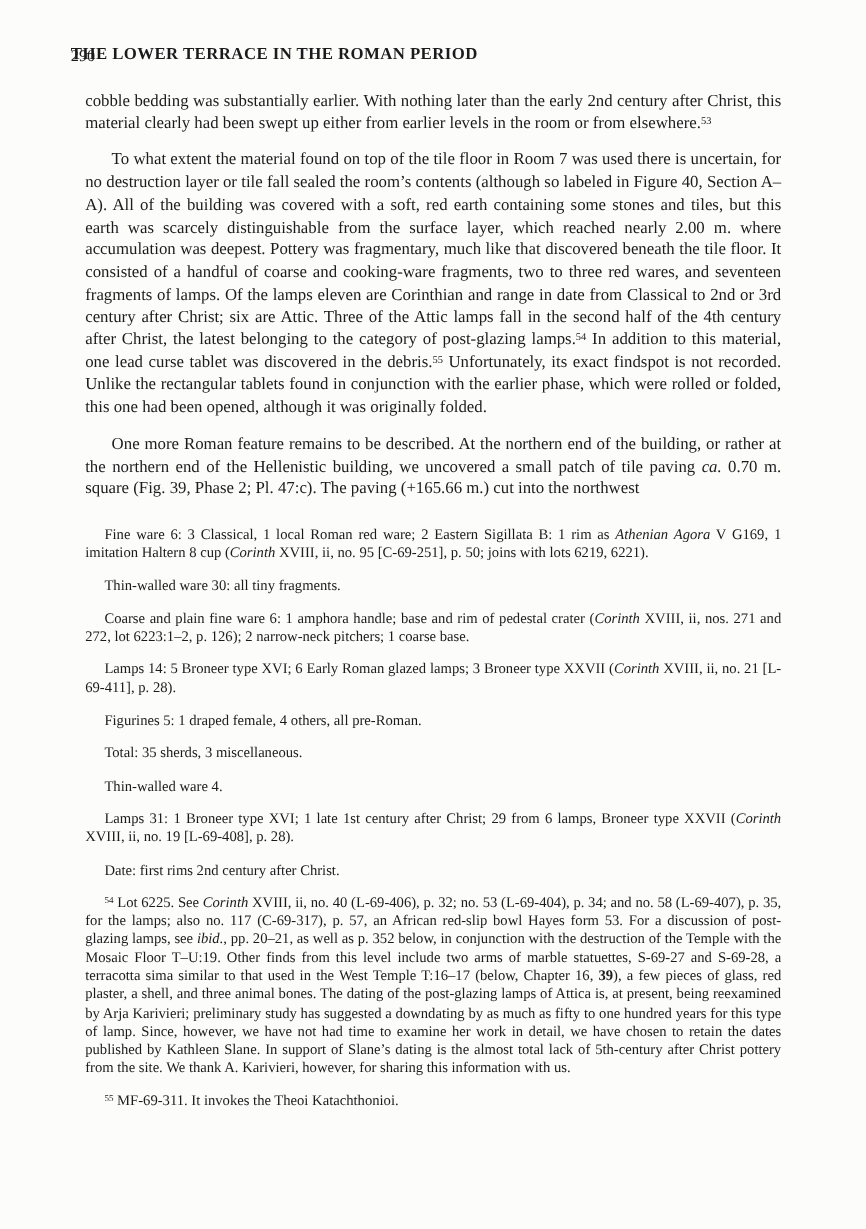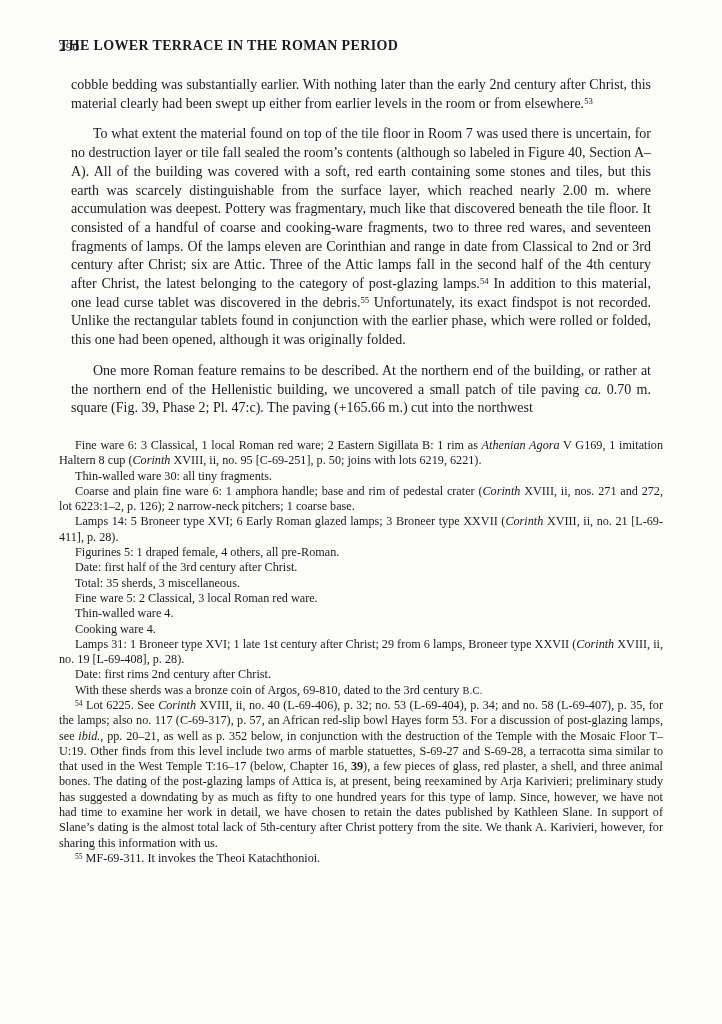--- a/index.html
+++ b/index.html
@@ -37,21 +37,21 @@
     text-align: justify;
   }
   .body-text p { margin: 12px; }
   .body-text p.indent { text-indent: 22px; }
   .footnotes {
     margin-top: 20px;
     font-size: 12.2px;
     line-height: 15.3px;
     text-align: justify;
   }
-  .footnotes p { margin: 0; }
+  .footnotes p { margin: 12px; }
   .footnotes p.indent { text-indent: 16px; }
   sup {
     font-size: 0.62em;
     line-height: 0;
     vertical-align: 0.45em;
   }
   i { font-style: italic; }
   b { font-weight: bold; }
   .sc { font-size: 0.85em; letter-spacing: 0.3px; }
 </style>
@@ -69,24 +69,20 @@
       <p class="indent"><span>To what extent the material found on top of the tile floor in Room 7 was used there is uncertain, for no destruction layer or tile fall sealed the room’s contents (although so labeled in Figure 40, Section A–A). All of the building was covered with a soft, red earth containing some stones and tiles, but this earth was scarcely distinguishable from the surface layer, which reached nearly 2.00 m. where accumulation was deepest.  Pottery was fragmentary, much like that discovered beneath the tile floor.  It consisted of a handful of coarse and cooking-ware fragments, two to three red wares, and seventeen fragments of lamps.  Of the lamps eleven are Corinthian and range in date from Classical to 2nd or 3rd century after Christ; six are Attic.  Three of the Attic lamps fall in the second half of the 4th century after Christ, the latest belonging to the category of post-glazing lamps.</span><sup>54</sup><span>  In addition to this material, one lead curse tablet was discovered in the debris.</span><sup>55</sup><span>  Unfortunately, its exact findspot is not recorded. Unlike the rectangular tablets found in conjunction with the earlier phase, which were rolled or folded, this one had been opened, although it was originally folded.</span></p>
       <p class="indent"><span>One more Roman feature remains to be described.  At the northern end of the building, or rather at the northern end of the Hellenistic building, we uncovered a small patch of tile paving </span><i>ca.</i><span> 0.70 m. square (Fig. 39, Phase 2; Pl. 47:c).  The paving (+165.66 m.) cut into the northwest</span></p>
     </main>
 
   <section class="footnotes" id="footnote-paragraphs">
       <p class="indent"><span>Fine ware 6: 3 Classical, 1 local Roman red ware; 2 Eastern Sigillata B: 1 rim as </span><i>Athenian Agora</i><span> V G169, 1 imitation Haltern 8 cup (</span><i>Corinth</i><span> XVIII, ii, no. 95 [C-69-251], p. 50; joins with lots 6219, 6221).</span></p>
       <p class="indent"><span>Thin-walled ware 30: all tiny fragments.</span></p>
       <p class="indent"><span>Coarse and plain fine ware 6: 1 amphora handle; base and rim of pedestal crater (</span><i>Corinth</i><span> XVIII, ii, nos. 271 and 272, lot 6223:1–2, p. 126); 2 narrow-neck pitchers; 1 coarse base.</span></p>
       <p class="indent"><span>Lamps 14: 5 Broneer type XVI; 6 Early Roman glazed lamps; 3 Broneer type XXVII (</span><i>Corinth</i><span> XVIII, ii, no. 21 [L-69-411], p. 28).</span></p>
       <p class="indent"><span>Figurines 5: 1 draped female, 4 others, all pre-Roman.</span></p>
-      <p class="indent"><span>Date: first half of the 3rd century after Christ.</span></p>
       <p class="indent"><span>Total: 35 sherds, 3 miscellaneous.</span></p>
-      <p class="indent"><span>Fine ware 5: 2 Classical, 3 local Roman red ware.</span></p>
       <p class="indent"><span>Thin-walled ware 4.</span></p>
-      <p class="indent"><span>Cooking ware 4.</span></p>
       <p class="indent"><span>Lamps 31: 1 Broneer type XVI; 1 late 1st century after Christ; 29 from 6 lamps, Broneer type XXVII (</span><i>Corinth</i><span> XVIII, ii, no. 19 [L-69-408], p. 28).</span></p>
       <p class="indent"><span>Date: first rims 2nd century after Christ.</span></p>
-      <p class="indent"><span>With these sherds was a bronze coin of Argos, 69-810, dated to the 3rd century </span><span class="sc">B.C.</span></p>
       <p class="indent"><sup>54</sup><span> Lot 6225.  See </span><i>Corinth</i><span> XVIII, ii, no. 40 (L-69-406), p. 32; no. 53 (L-69-404), p. 34; and no. 58 (L-69-407), p. 35, for the lamps; also no. 117 (C-69-317), p. 57, an African red-slip bowl Hayes form 53.  For a discussion of post-glazing lamps, see </span><i>ibid.</i><span>, pp. 20–21, as well as p. 352 below, in conjunction with the destruction of the Temple with the Mosaic Floor T–U:19.  Other finds from this level include two arms of marble statuettes, S-69-27 and S-69-28, a terracotta sima similar to that used in the West Temple T:16–17 (below, Chapter 16, </span><b>39</b><span>), a few pieces of glass, red plaster, a shell, and three animal bones.  The dating of the post-glazing lamps of Attica is, at present, being reexamined by Arja Karivieri; preliminary study has suggested a downdating by as much as fifty to one hundred years for this type of lamp.  Since, however, we have not had time to examine her work in detail, we have chosen to retain the dates published by Kathleen Slane.  In support of Slane’s dating is the almost total lack of 5th-century after Christ pottery from the site.  We thank A. Karivieri, however, for sharing this information with us.</span></p>
       <p class="indent"><sup>55</sup><span> MF-69-311.  It invokes the Theoi Katachthonioi.</span></p>
     </section>
 </div>
 
 </body></html>

